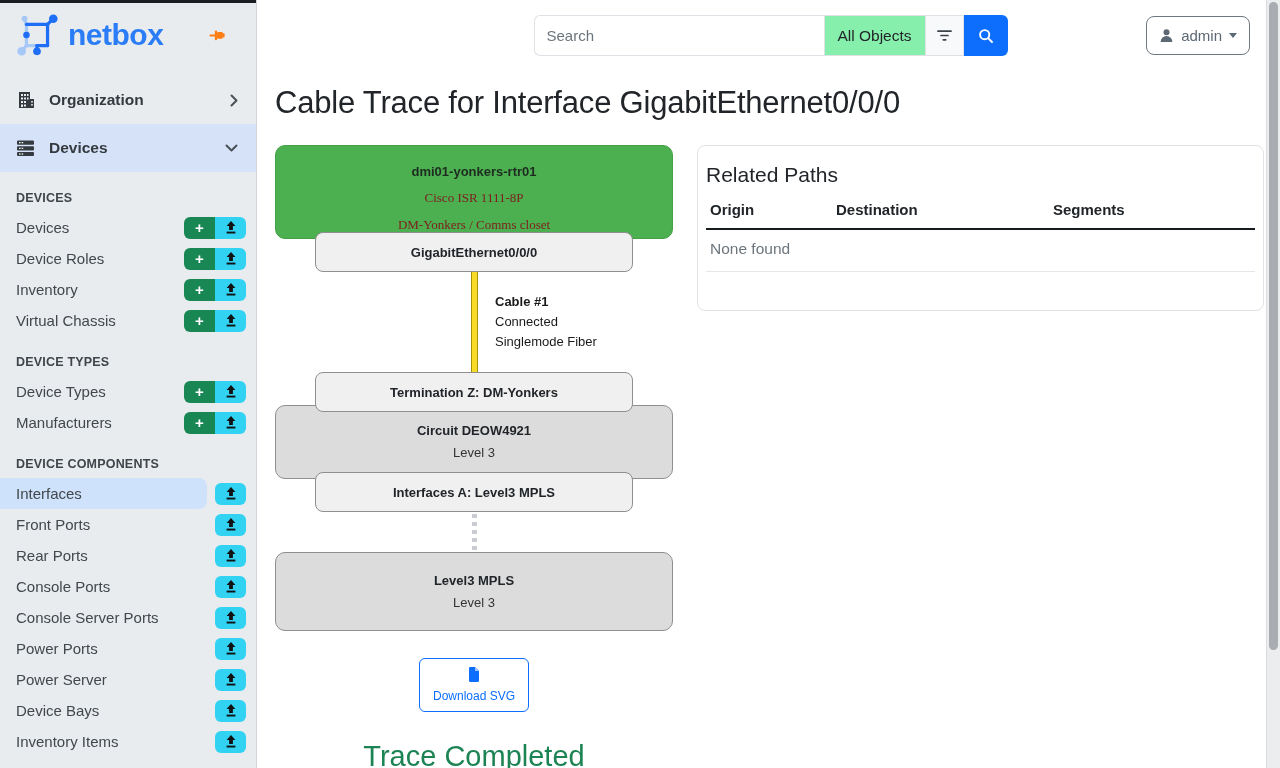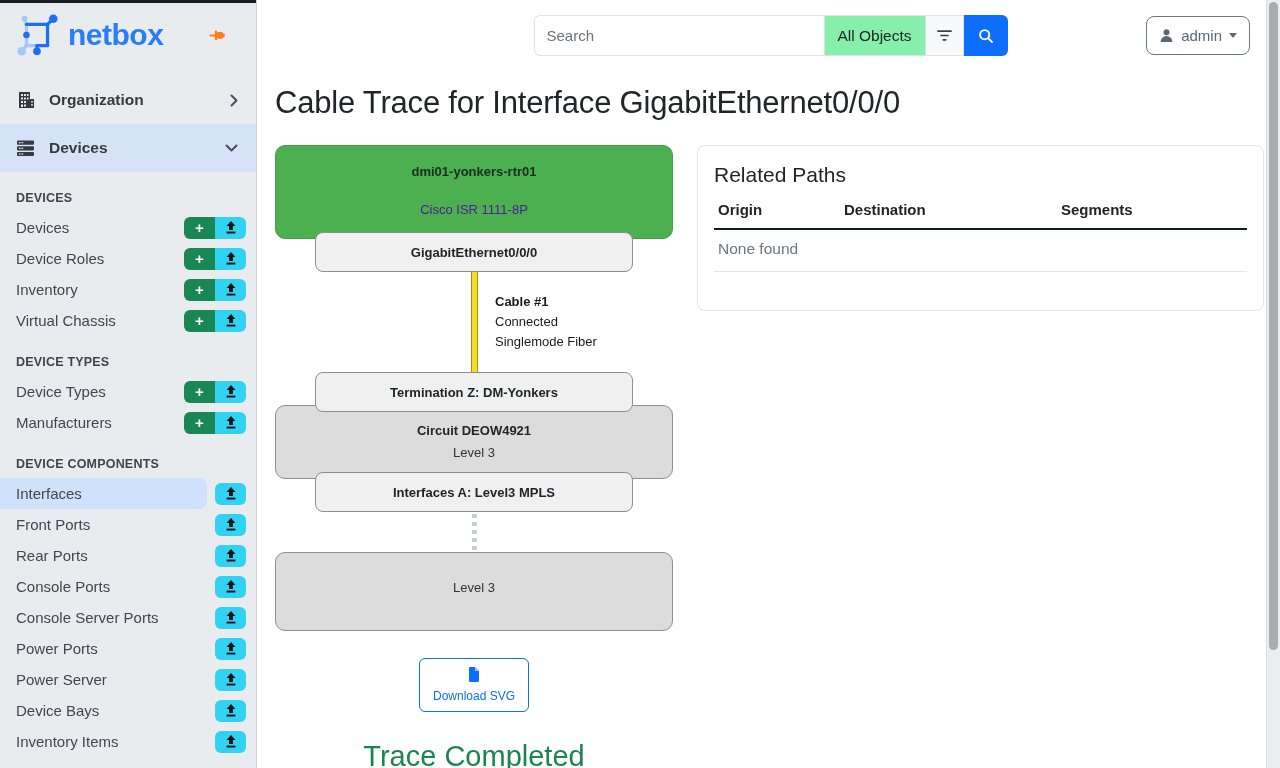--- a/index.html
+++ b/index.html
@@ -40,39 +40,39 @@
   .user-btn { position:absolute; right:16px; top:16px; height:39px; padding:0 12px; background:#fff; border:1px solid #6e7881; border-radius:8px; display:flex; align-items:center; gap:7px; color:#5c6873; font-size:15px; cursor:pointer; font-family:"Liberation Sans", sans-serif; }
   .caret { width:0; height:0; border-left:4.5px solid transparent; border-right:4.5px solid transparent; border-top:5px solid #5c6873; }
   .page-title { margin-top:14px; font-size:31px; font-weight:400; color:#212529; letter-spacing:-0.2px; }
 
   .content-row { display:flex; align-items:flex-start; margin-top:24px; }
   .trace-col { width:398px; flex:none; }
   .trace { position:relative; width:398px; height:486px; }
   .node { position:absolute; text-align:center; }
   .device-box { left:0; top:0; width:398px; height:94px; background:#4caf50; border:1px solid #43a047; border-radius:10px; padding-top:18px; }
   .device-box .name { font-size:13px; font-weight:700; color:#1d2b20; }
-  .device-box .sub { font-size:13px; color:#4c1d95; margin-top:23px; cursor:pointer; }
+  .device-box .sub { font-size:13px; color:#7f1d1d; margin-top:11px; cursor:pointer;font-family:Liberation Serif, serif; }
   .term-box { left:40px; width:318px; height:40px; background:#f0f0f0; border:1px solid #8f8f8f; border-radius:8px; display:grid; place-items:center; font-size:13px; font-weight:700; color:#212529; z-index:2; }
   .iface-box { top:87px; }
   .termz-box { top:227px; }
   .terma-box { top:327px; }
   .cable-line { position:absolute; left:196px; top:127px; width:7px; height:101px; background:#f8da28; border-left:1px solid #a79104; border-right:1px solid #a79104; }
   .cable-info { position:absolute; left:220px; top:147px; text-align:left; font-size:13px; color:#1a1a1a; line-height:20px; }
   .cable-info .b { font-weight:700; }
   .big-gray { background:#dcdcdc; border:1px solid #8f8f8f; border-radius:10px; z-index:1; }
   .circuit-box { left:0; top:260px; width:398px; height:74px; padding-top:17px; }
   .provider-box { left:0; top:407px; width:398px; height:79px; padding-top:20px; }
   .big-gray .name { font-size:13px; font-weight:700; color:#212529; }
   .big-gray .sub { font-size:13px; color:#333; margin-top:7px; cursor:pointer; }
   .dotted-line { position:absolute; left:197px; top:369px; width:5px; height:37px; background:repeating-linear-gradient(to bottom,#c9ccd1 0 4px,transparent 4px 8px); }
   .trace-actions { width:398px; text-align:center; margin-top:27px; }
   .dl-btn { display:inline-flex; align-items:center; gap:7px; padding:8px 13px; background:#fff; border:1px solid #0d6efd; border-radius:6px; color:#0d6efd; font-size:12px; cursor:pointer; font-family:Liberation Sans, sans-serif;flex-direction:column; }
   .trace-status { width:398px; text-align:center; margin-top:28px; font-size:29px; color:#1c8454; }
 
-  .card { flex:1; margin-left:24px; margin-right:2px; border:1px solid #e0e3e7; border-radius:8px; padding:17px 16px 12px; background:#fff; }
+  .card { flex:1; margin-left:24px; margin-right:2px; border:1px solid #e0e3e7; border-radius:8px; padding:17px 8px 12px; background:#fff; }
   .card-title { font-size:21px; font-weight:400; color:#212529; }
   .rp-table { margin-top:8px; }
   .rp-head { display:grid; grid-template-columns:126px 217px 1fr; border-bottom:2px solid #161b1e; padding:6px 0 10px 4px; }
   .rp-head span { font-size:15px; font-weight:700; color:#212529; }
   .rp-empty { padding:10px 0 13px 4px; border-bottom:1px solid #e4e7ea; font-size:15.5px; color:#6c757d; }
   .rp-spacer { height:26px; }
 
   
   .scrollbar { position:absolute; right:0; top:0; width:14px; height:768px; background:#ebedee; border-left:1px solid #dadde0; }
   .scroll-thumb { position:absolute; left:2px; right:2px; top:2px; height:648px; background:#a9adb2; border-radius:6px; }
@@ -415,20 +415,21 @@
             </div>
           <div class="node big-gray circuit-box">
             <div class="name">Circuit DEOW4921</div>
             <div class="sub">Level 3</div>
           </div>
           <div class="node term-box terma-box">
               <span>Interfaces A: Level3 MPLS</span>
             </div>
           <div class="dotted-line"></div>
           <div class="node big-gray provider-box">
+            <div class="name">Level3 MPLS</div>
             <div class="sub">Level 3</div>
           </div>
         </div>
         <div class="trace-actions">
           <button class="dl-btn">
             <span style="display:flex">
               <svg width="12" height="15" viewBox="0 0 12 15" fill="#0d6efd">
                 <path d="M1 1.2 C1 0.5 1.5 0 2.2 0 H7 L11 4 V13.8 C11 14.5 10.5 15 9.8 15 H2.2 C1.5 15 1 14.5 1 13.8 Z"></path>
                 <path d="M7 0 V4 H11 Z" fill="#9ec2fb"></path>
               </svg>

